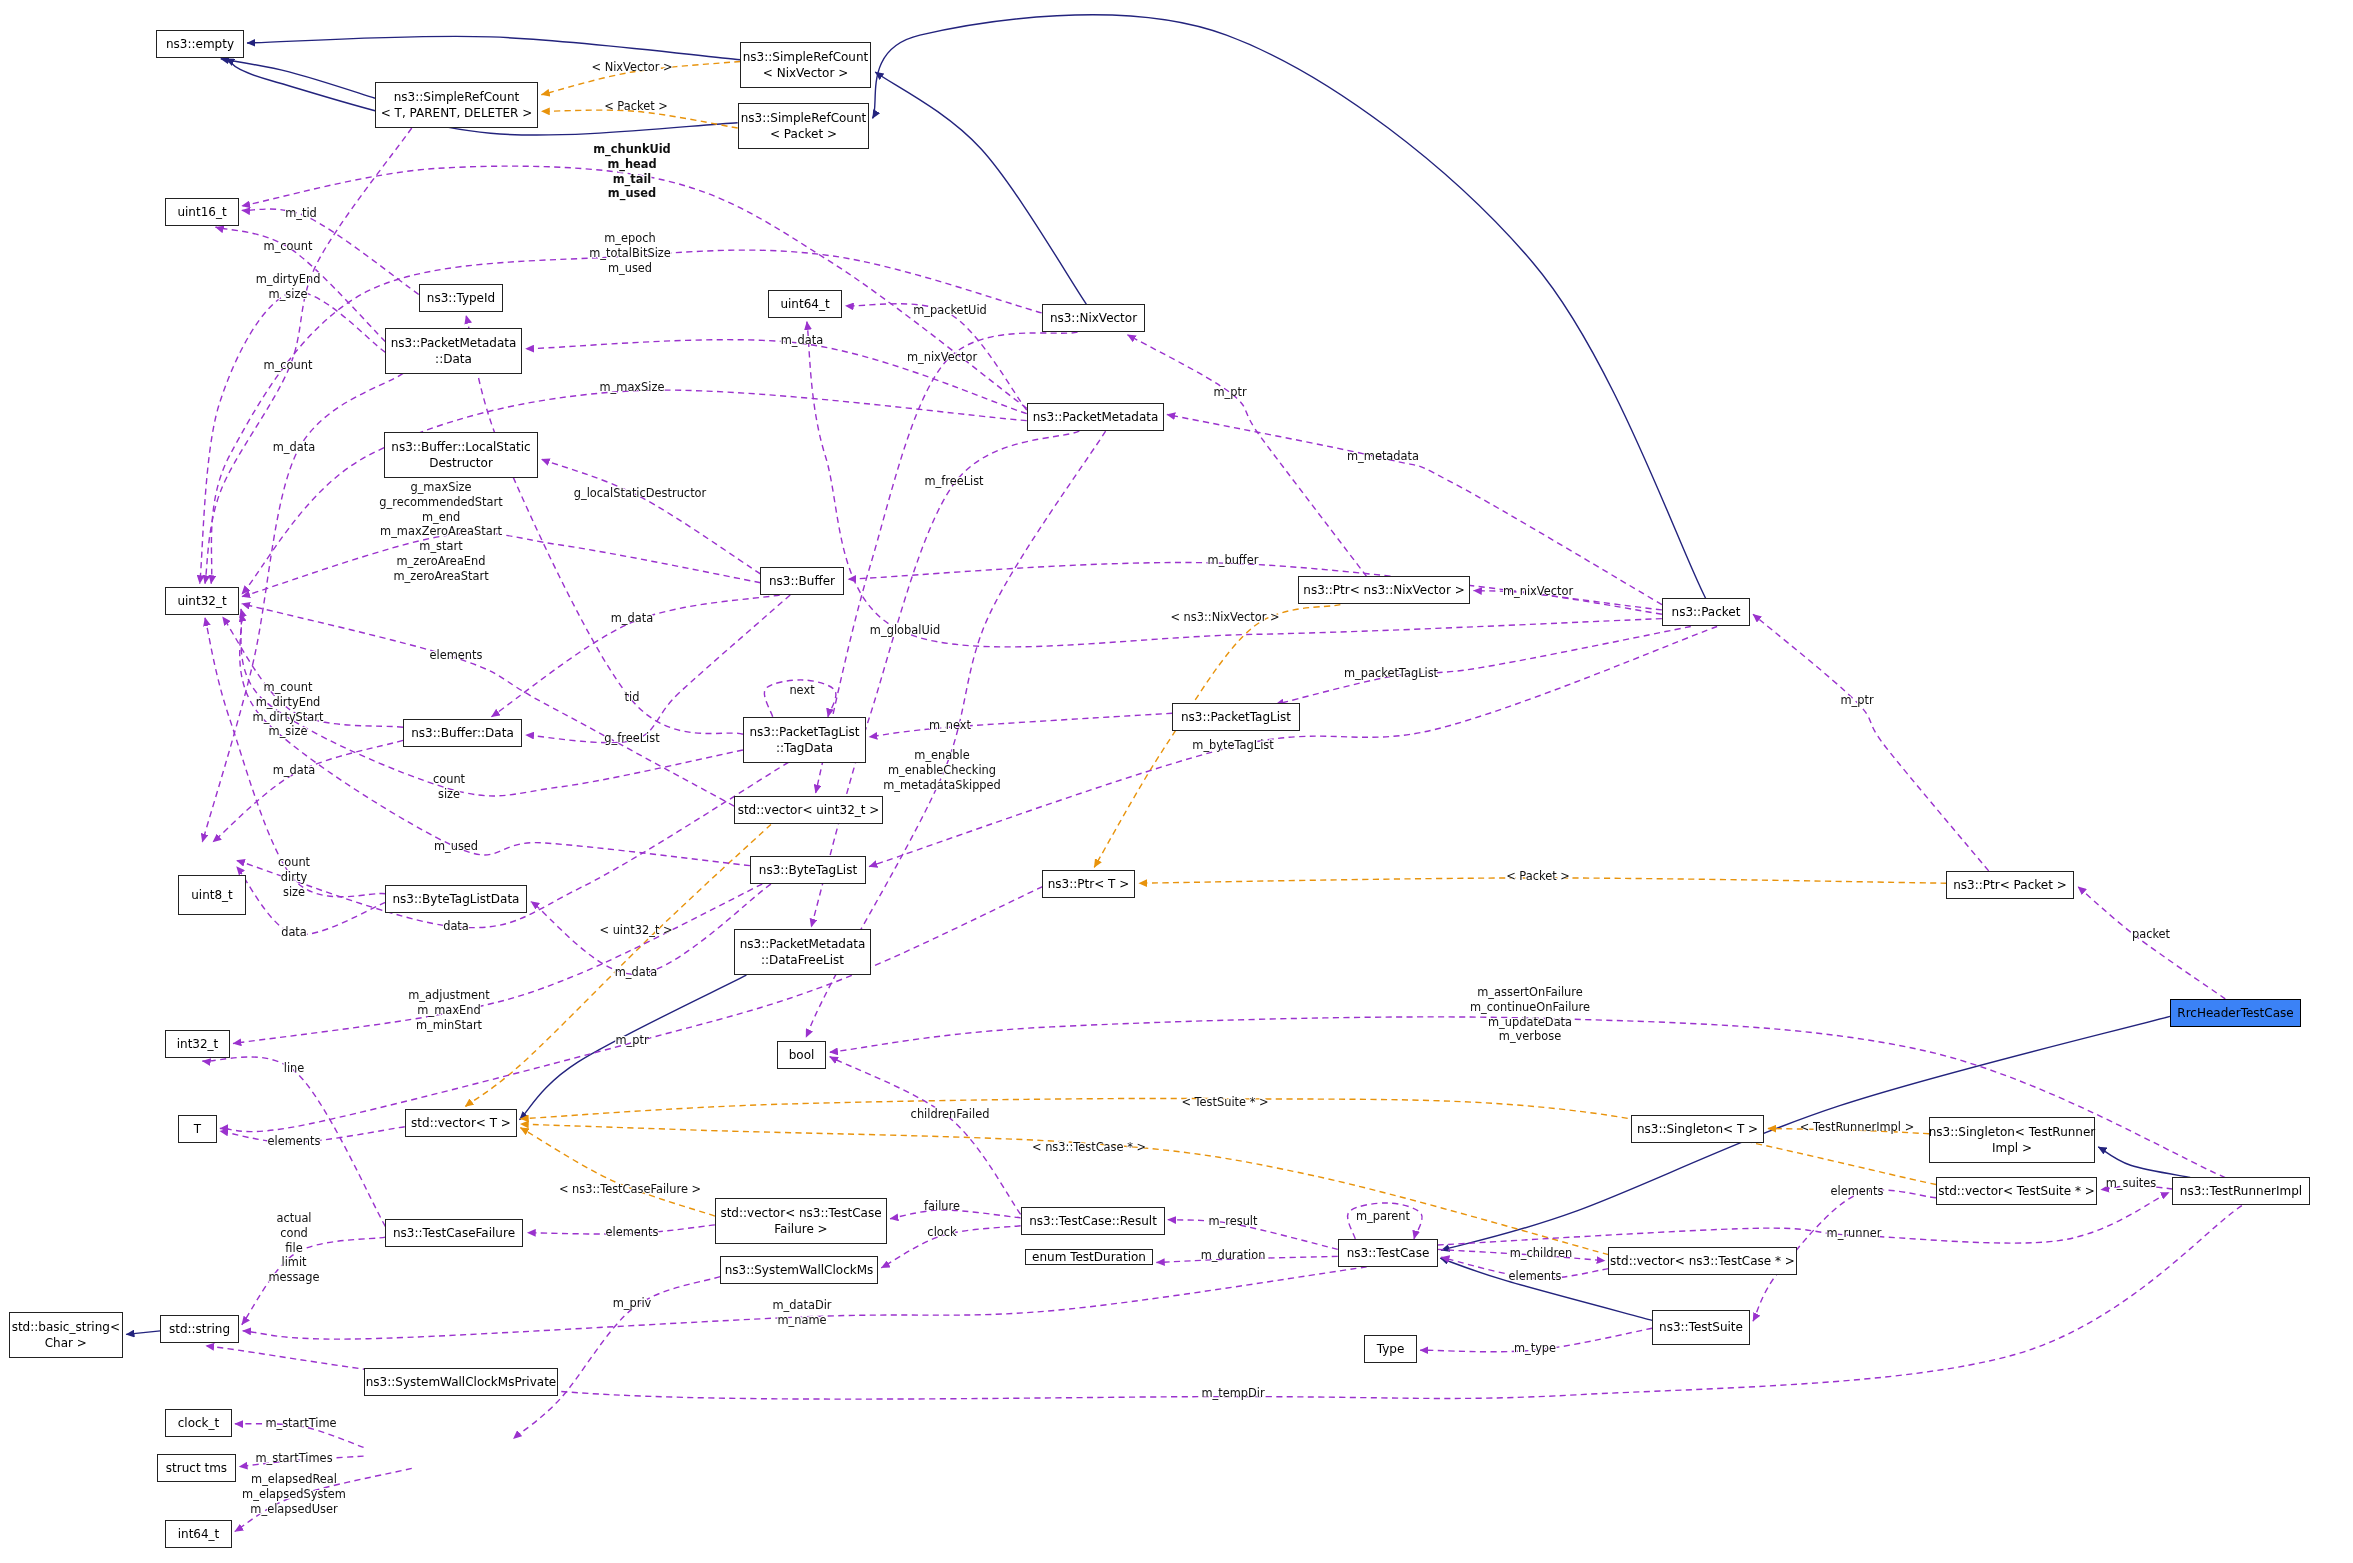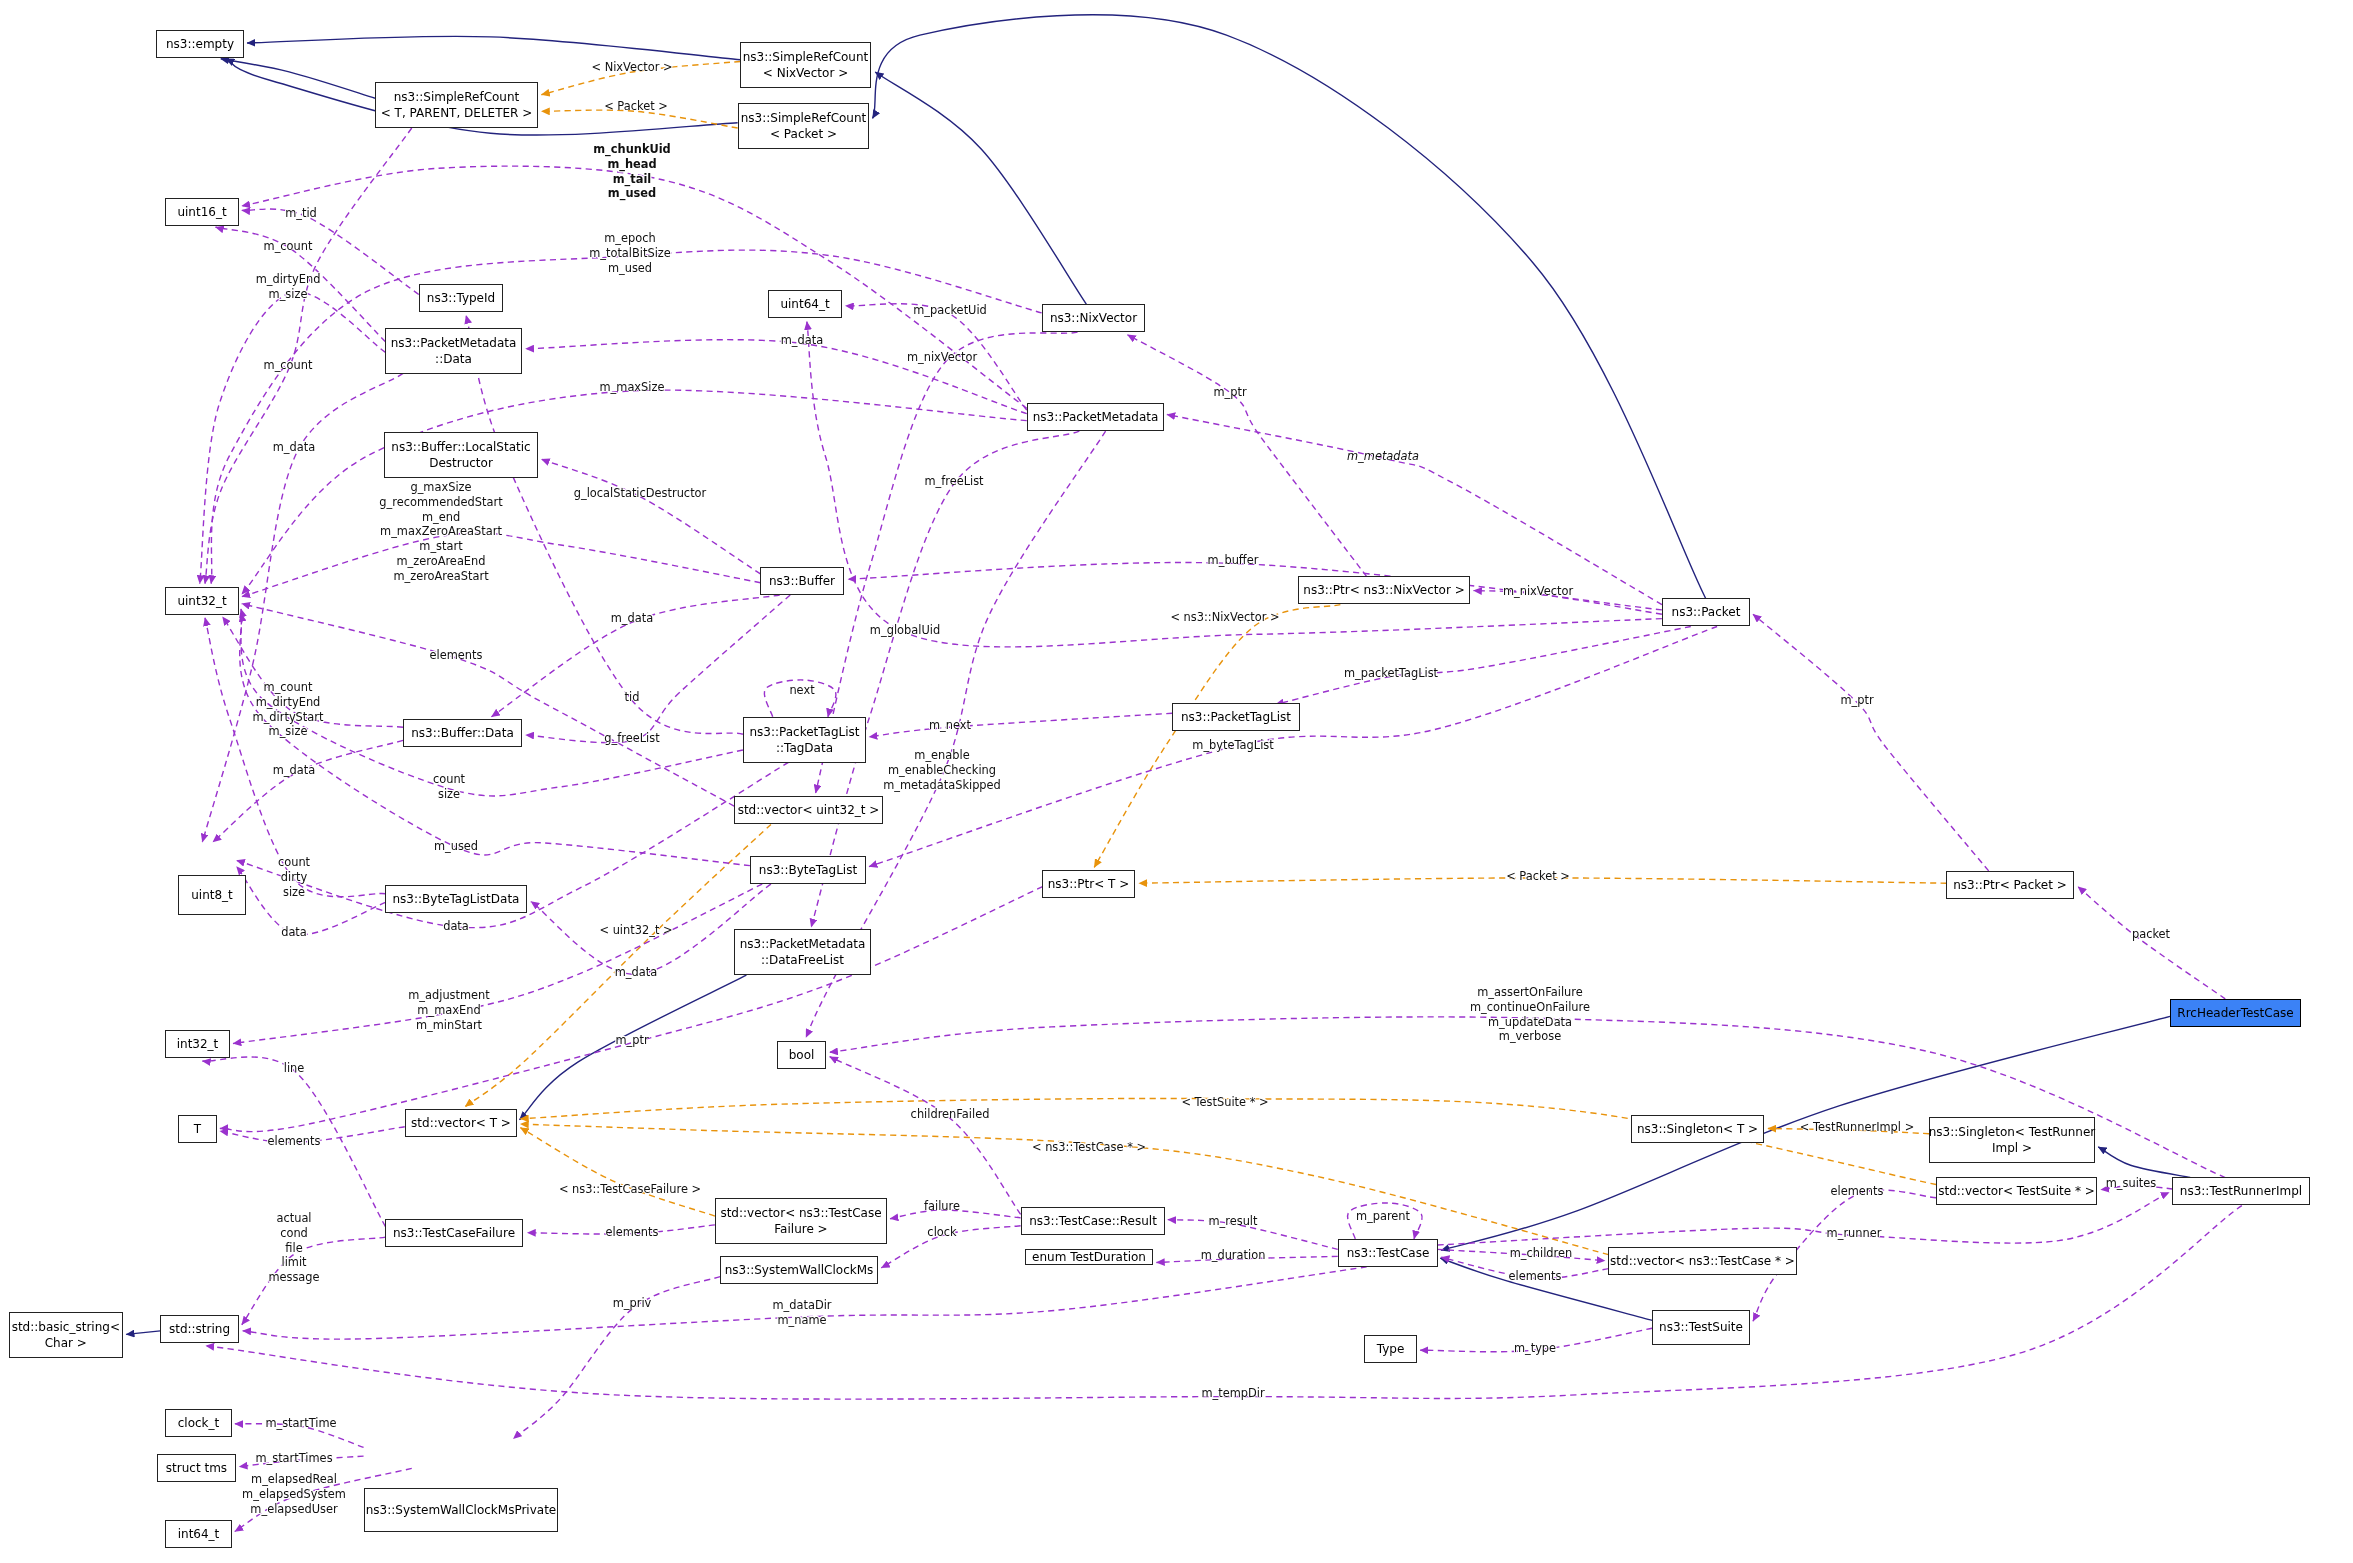--- a/index.html
+++ b/index.html
@@ -141,21 +141,21 @@
 m_size</div>
     <div class="edge-label" style="left: 288px; top: 365px;">m_count</div>
     <div class="edge-label" style="left: 630px; top: 253px;">m_epoch
 m_totalBitSize
 m_used</div>
     <div class="edge-label" style="left: 950px; top: 310px;">m_packetUid</div>
     <div class="edge-label" style="left: 802px; top: 340px;">m_data</div>
     <div class="edge-label" style="left: 942px; top: 357px;">m_nixVector</div>
     <div class="edge-label" style="left: 632px; top: 387px;">m_maxSize</div>
     <div class="edge-label" style="left: 1230px; top: 392px;">m_ptr</div>
-    <div class="edge-label" style="left: 1383px; top: 456px; font-style: italic;">m_metadata</div>
+    <div class="edge-label" style="left: 1383px; top: 456px;">m_metadata</div>
     <div class="edge-label" style="left: 294px; top: 447px;">m_data</div>
     <div class="edge-label" style="left: 954px; top: 481px;">m_freeList</div>
     <div class="edge-label" style="left: 640px; top: 493px;">g_localStaticDestructor</div>
     <div class="edge-label" style="left: 441px; top: 532px;">g_maxSize
 g_recommendedStart
 m_end
 m_maxZeroAreaStart
 m_start
 m_zeroAreaEnd
 m_zeroAreaStart</div>
@@ -276,16 +276,16 @@
     <div class="node" style="left: 1338px; top: 1239px; width: 100px; height: 28px;">ns3::TestCase</div>
     <div class="node" style="left: 1608px; top: 1247px; width: 189px; height: 28px;">std::vector&lt; ns3::TestCase * &gt;</div>
     <div class="node" style="left: 720px; top: 1256px; width: 158px; height: 28px;">ns3::SystemWallClockMs</div>
     <div class="node" style="left: 1652px; top: 1310px; width: 98px; height: 35px;">ns3::TestSuite</div>
     <div class="node" style="left: 1364px; top: 1335px; width: 53px; height: 28px;">Type</div>
     <div class="node" style="left: 8.8px; top: 1312px; width: 114px; height: 46px;">std::basic_string&lt;
 Char &gt;</div>
     <div class="node" style="left: 160px; top: 1315px; width: 79px; height: 28px;">std::string</div>
     <div class="node" style="left: 165px; top: 1409px; width: 67px; height: 28px;">clock_t</div>
     <div class="node" style="left: 157px; top: 1454px; width: 79px; height: 28px;">struct tms</div>
-    <div class="node" style="left: 364px; top: 1488px; width: 194px; height: 44px;">ns3::SystemWallClockMsPrivate</div>
+    <div class="node" style="left: 364px; top: 1368px; width: 194px; height: 28px;">ns3::SystemWallClockMsPrivate</div>
     <div class="node" style="left: 165px; top: 1520px; width: 67px; height: 28px;">int64_t</div>
   </div>
 
 
 </body></html>

